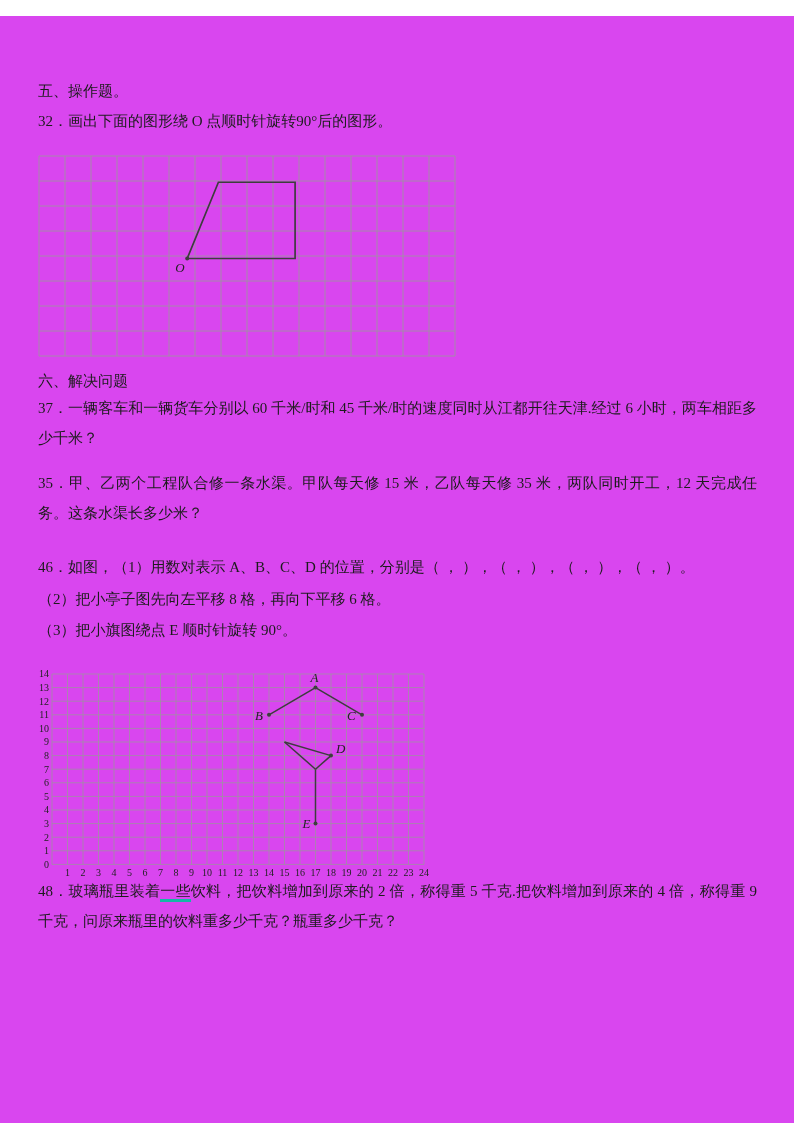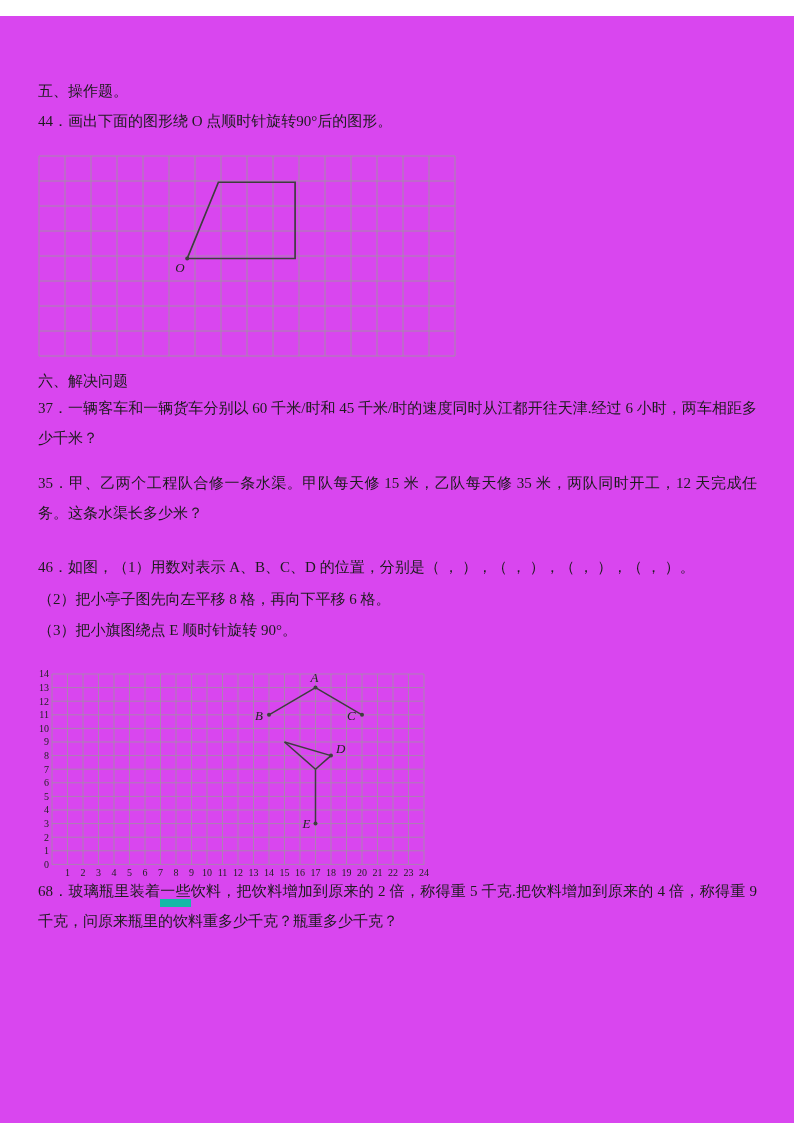--- a/index.html
+++ b/index.html
@@ -28,29 +28,29 @@
     font-family: "Liberation Serif", "DejaVu Serif", serif;
     font-size: 10px;
     fill: #222222;
   }
   .ptlabel {
     font-family: "Liberation Serif", "DejaVu Serif", serif;
     font-style: italic;
     font-size: 13px;
     fill: #222222;
   }
-  .hl { border-bottom: 8px solid #14b8a6; }
+  .hl { border-bottom: 3px solid #14b8a6; }
 </style>
 </head>
 <body>
 
 <div class="page">
 
   <p class="t" style="top:60px">五、操作题。</p>
-  <p class="t" style="top:90px">44．画出下面的图形绕 O 点顺时针旋转90°后的图形。</p>
+  <p class="t" style="top:90px">32．画出下面的图形绕 O 点顺时针旋转90°后的图形。</p>
 
   <figure class="fig" style="top:139px; left:38px">
     <svg id="fig1" width="418" height="202" viewBox="0 0 418 202">
         <g stroke="#9a9a9a" stroke-width="0.8">
           <line x1="1" y1="1" x2="1" y2="201"></line>
           <line x1="27" y1="1" x2="27" y2="201"></line>
           <line x1="53" y1="1" x2="53" y2="201"></line>
           <line x1="79" y1="1" x2="79" y2="201"></line>
           <line x1="105" y1="1" x2="105" y2="201"></line>
           <line x1="131" y1="1" x2="131" y2="201"></line>
@@ -191,15 +191,15 @@
           <circle cx="326" cy="46.8" r="2" fill="#3d3d3d"></circle>
           <text class="ptlabel" x="311" y="51.8">C</text>
           <circle cx="295" cy="87.6" r="2" fill="#3d3d3d"></circle>
           <text class="ptlabel" x="300" y="84.6">D</text>
           <circle cx="279.5" cy="155.6" r="2" fill="#3d3d3d"></circle>
           <text class="ptlabel" x="266.5" y="159.6">E</text>
         </g>
       </svg>
   </figure>
 
-  <p class="t" style="top:860px"><span>68．玻璃瓶里装着</span><span class="hl">一些</span><span>饮料，把饮料增加到原来的 2 倍，称得重 5 千克.把饮料增加到原来的 4 倍，称得重 9 千克，问原来瓶里的饮料重多少千克？瓶重多少千克？</span></p>
+  <p class="t" style="top:860px"><span>48．玻璃瓶里装着</span><span class="hl">一些</span><span>饮料，把饮料增加到原来的 2 倍，称得重 5 千克.把饮料增加到原来的 4 倍，称得重 9 千克，问原来瓶里的饮料重多少千克？瓶重多少千克？</span></p>
 
 </div>
 
 </body></html>

